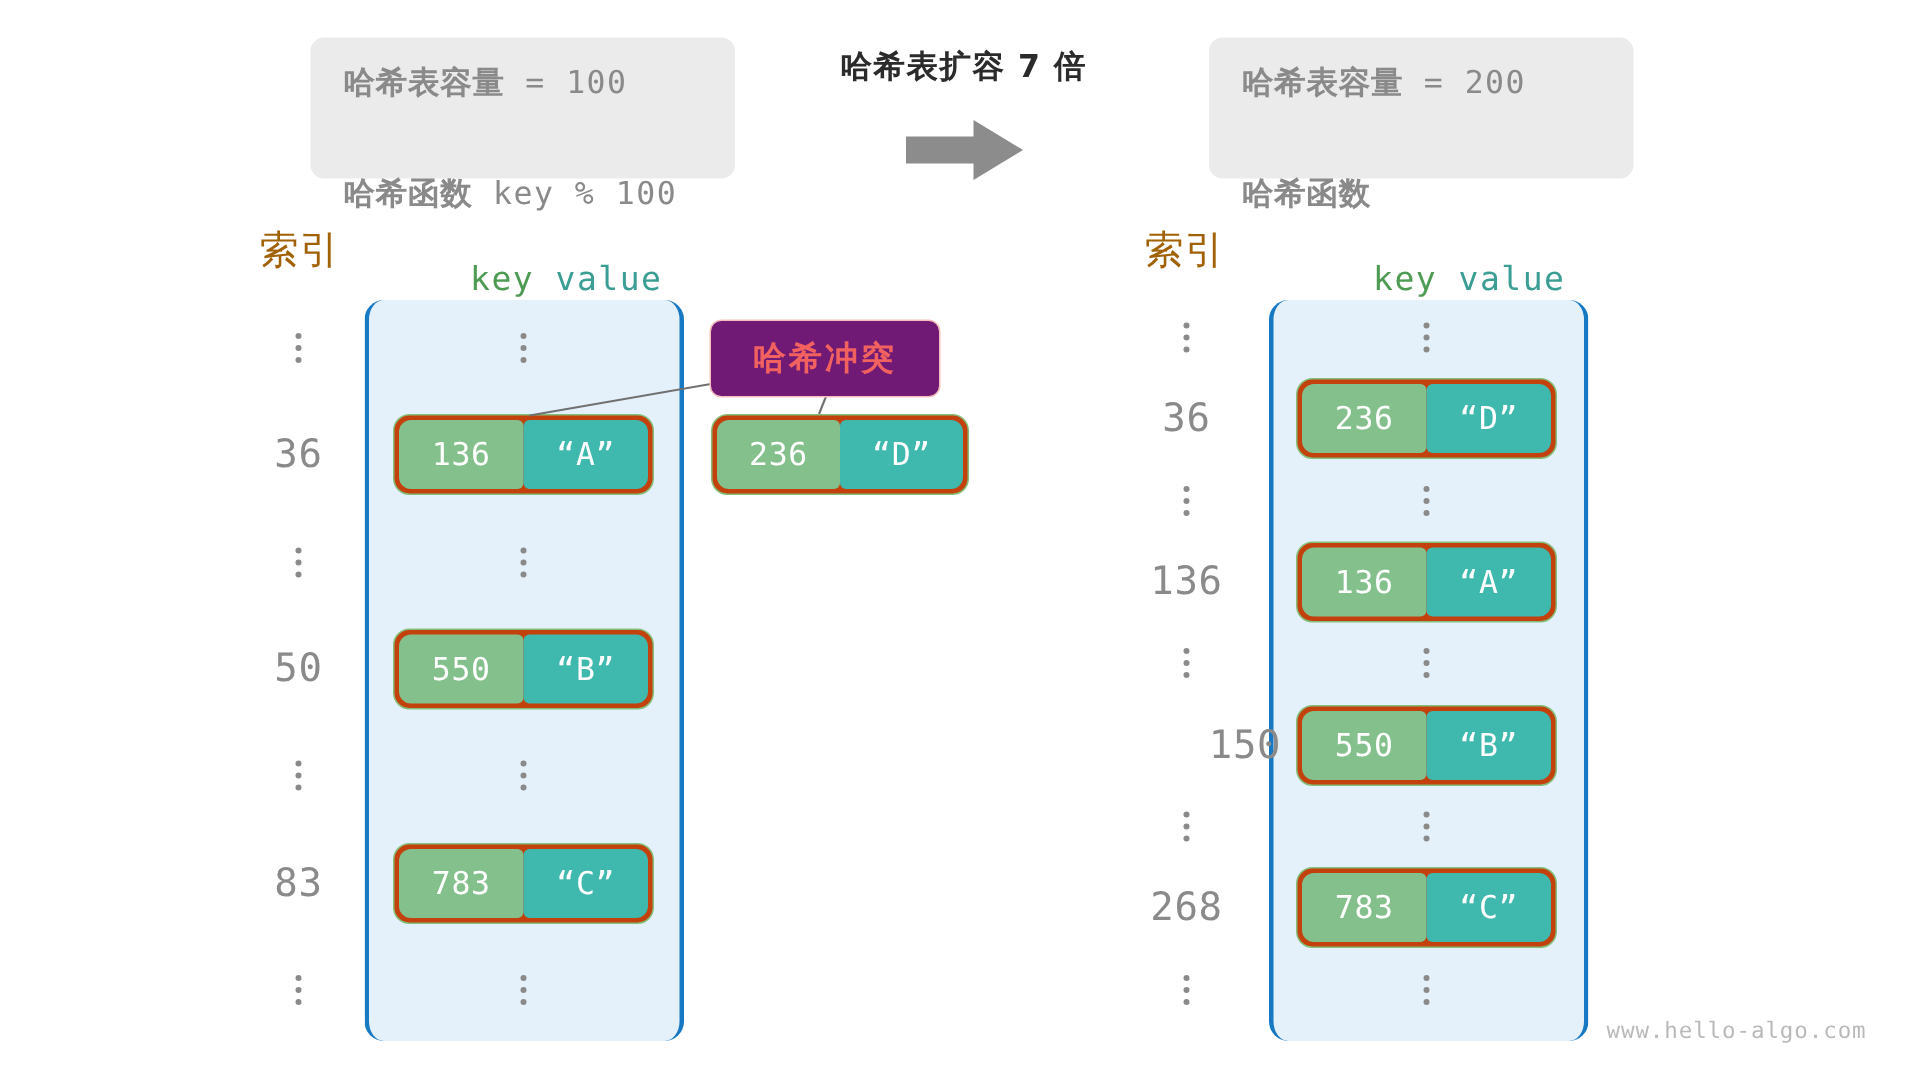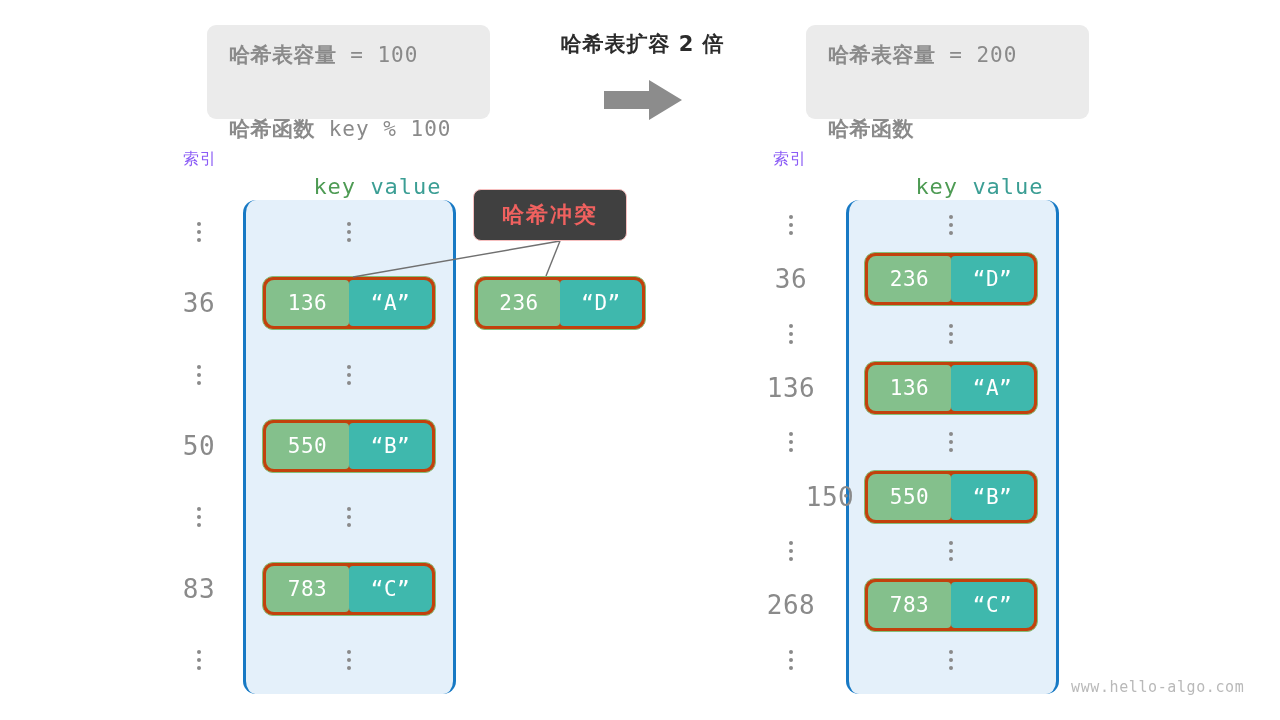--- a/index.html
+++ b/index.html
@@ -26,21 +26,21 @@
 
   
   .ctr-title{
     position:absolute;text-align:center;white-space:pre;
     font-size:21px;font-weight:bold;color:#2b2b2b;letter-spacing:1px;
   }
   .arrow{position:absolute;}
 
   
   .hdr-index{
-    position:absolute;font-size:16px;color:#8b5cf6;text-align:center;
+    position:absolute;font-size:26px;color:#a16207;text-align:center;
     letter-spacing:1px;
   }
   .hdr-kv{
     position:absolute;font-size:22px;white-space:pre;text-align:center;
     font-family:"DejaVu Sans Mono","Liberation Mono",monospace;letter-spacing:1px;
   }
   .hdr-kv .k{color:#4e9b54;}
   .hdr-kv .v{color:#3b9e94;}
 
   
@@ -73,24 +73,25 @@
   .pair .cell{
     display:flex;align-items:center;justify-content:center;
     font-family:"DejaVu Sans Mono","Liberation Mono",monospace;
     color:#ffffff;font-size:21px;letter-spacing:.5px;box-sizing:border-box;
   }
   .pair .k{background:#84c08c;border-radius:8px 4px 4px 8px;}
   .pair .v{background:#3fb8ad;border-radius:4px 8px 8px 4px;}
 
   
   .badge{
-    position:absolute;background:#404040;border:1.5px solid #f6bfbf;
+    position:absolute;background:#701a75;border:1.5px solid #f6bfbf;
     border-radius:8px;display:flex;align-items:center;justify-content:center;
     color:#f0615f;font-size:22px;font-weight:bold;letter-spacing:2px;
     box-sizing:border-box;
+    margin-top:24px;
   }
 
   
   .watermark{
     position:absolute;font-size:15px;color:#b9b9b9;letter-spacing:.6px;
     font-family:"DejaVu Sans Mono","Liberation Mono",monospace;
   }
 
   svg.lines{position:absolute;left:0;top:0;width:1280px;height:720px;pointer-events:none;}
 </style>
@@ -101,21 +102,21 @@
 
   <div class="infobox" style="left:207px;top:25px;width:283px;height:94px;">
     <div class="infoline">
       <span class="cn">哈希表容量</span><span class="mono"> = </span><span class="mono">100</span>
     </div>
     <div class="infoline">
       <span class="cn">哈希函数</span><span class="mono"> key % 100</span>
     </div>
   </div>
 
-  <div class="ctr-title" style="left:515px;top:30px;width:255px;">哈希表扩容 2 倍</div>
+  <div class="ctr-title" style="left:515px;top:30px;width:255px;">哈希表扩容 7 倍</div>
   <div class="arrow" style="left:604px;top:80px;width:78px;height:40px;">
     <svg width="78" height="40" viewBox="0 0 78 40">
       <path d="M0 11 L45 11 L45 0 L78 20 L45 40 L45 29 L0 29 Z" fill="#8c8c8c"></path>
     </svg>
   </div>
 
   <div class="infobox" style="left:806px;top:25px;width:283px;height:94px;">
     <div class="infoline">
       <span class="cn">哈希表容量</span><span class="mono"> = </span><span class="mono">200</span>
     </div>

